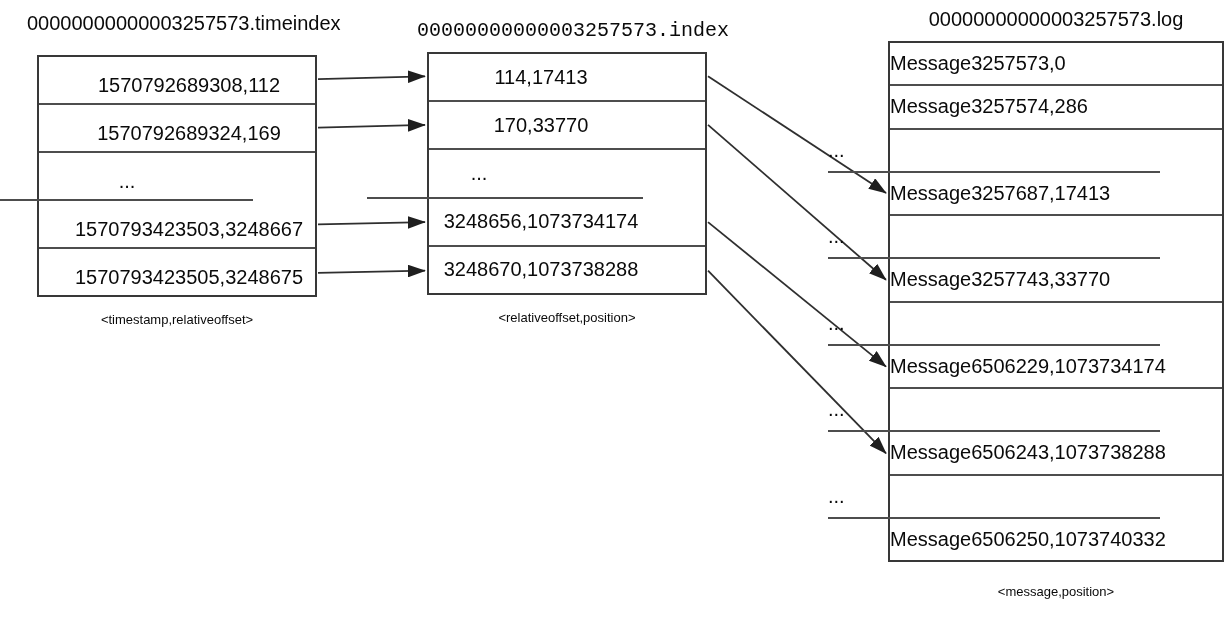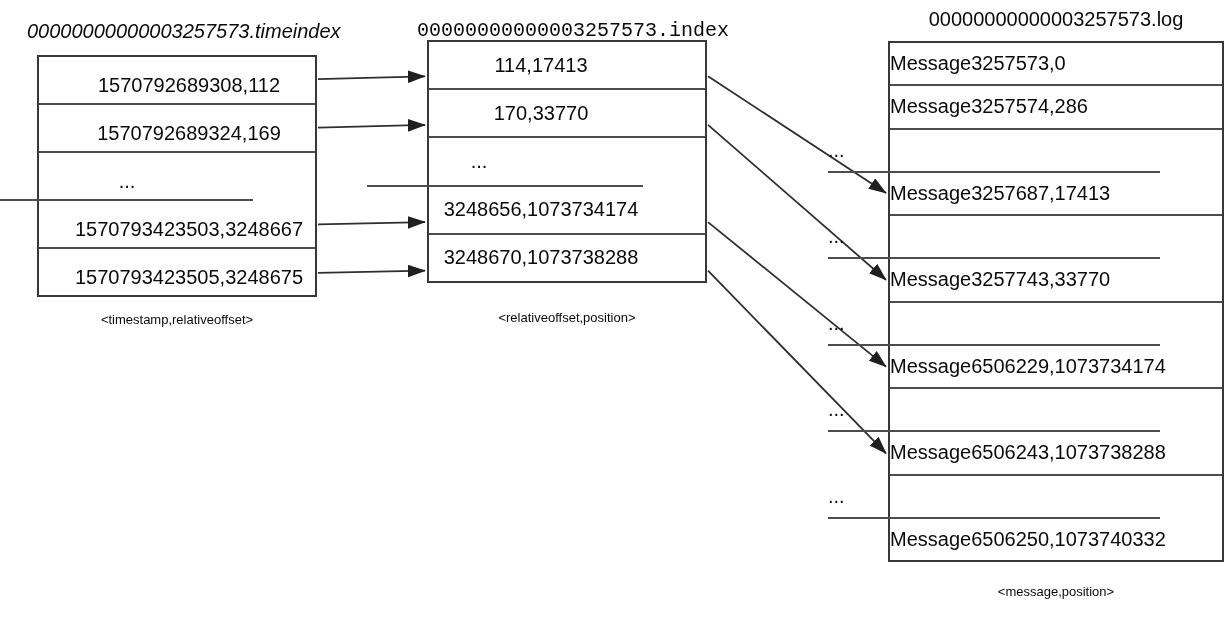--- a/index.html
+++ b/index.html
@@ -44,31 +44,31 @@
     align-items: center;
     justify-content: center;
     box-sizing: border-box;
     border-bottom: 2px solid #4d4d4d;
     font-size: 20px;
     color: #0a0a0a;
     white-space: nowrap;
   }
   .row:last-child { border-bottom: none; border-radius: 21px; }
   #tbl-timeindex { left: 37px;  top: 55px; width: 280px; height: 242px; }
-  #tbl-index     { left: 427px; top: 40px; width: 280px; height: 243px; }
+  #tbl-index     { left: 427px; top: 52px; width: 280px; height: 243px; }
   #tbl-log       { left: 888px; top: 41px; width: 336px; height: 521px; }
   #tbl-timeindex .row { padding-left: 24px; margin-top: 10px; }
   #tbl-index .row     { padding-right: 52px; }
   #tbl-log .row       { justify-content: flex-start; }
   .row.dots {
     justify-content: center;
     padding: 0;
     transform: translateX(-62px);
   }
-  #title-timeindex { left: 27px;  top: 20px; width: 300px; font-style: italic; }
+  #title-timeindex { left: 27px;  top: 12px; width: 300px; }
   #title-index     { left: 417px; top: 19px; width: 300px; font-family: Liberation Mono, monospace; }
   #title-log       { left: 906px; top: 8px;  width: 300px; }
   .file-caption {
     position: absolute;
     text-align: center;
     font-size: 13px;
     color: #0a0a0a;
     white-space: nowrap;
   }
   #cap-timeindex { left: 27px;  top: 312px; width: 300px; }

